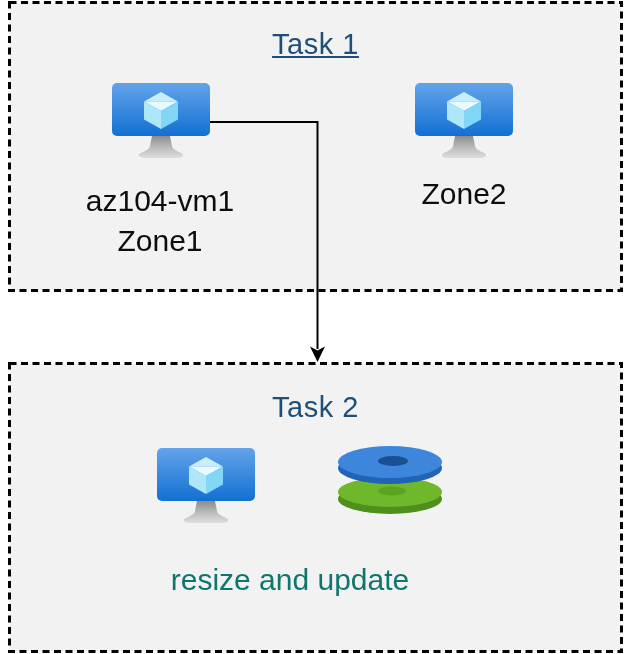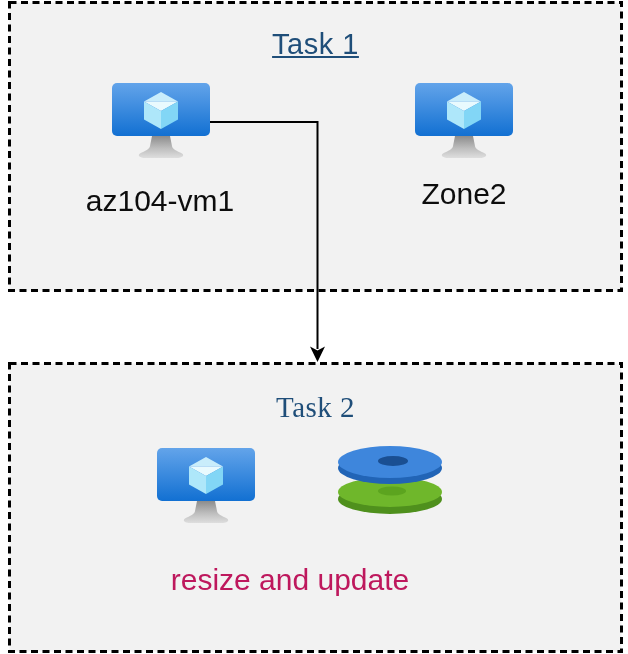--- a/index.html
+++ b/index.html
@@ -24,40 +24,40 @@
     position: absolute;
     left: 9px;
     width: 613px;
     text-align: center;
     font-size: 29px;
     line-height: 36px;
     letter-spacing: 0.5px;
     color: #1f4e79;
   }
   .t1 { top: 26px; text-decoration: underline; }
-  .t2 { top: 389px; font-family: Liberation Serif, serif; }
+  .t2 { top: 389px; }
   .vm-label {
     position: absolute;
     width: 216px;
     text-align: center;
     font-size: 30px;
     line-height: 40px;
     color: #0d0d0d;
   }
   .vm1-label { left: 52px; top: 174px; margin-top: 7px; }
   .vm2-label { left: 356px; top: 174px; }
   .caption {
     position: absolute;
     left: 110px;
     top: 561px;
     width: 360px;
     text-align: center;
     font-size: 30px;
     line-height: 38px;
-    color: #be185d;
+    color: #0f766e;
   }
 </style>
 </head>
 <body>
 
 <div class="stage">
 
   <svg class="overlay" width="628" height="654" viewBox="0 0 628 654">
     <defs>
       <linearGradient id="screenGrad" x1="0" y1="0" x2="0" y2="1">
@@ -103,20 +103,21 @@
     <use href="#vm-symbol" x="414" y="83" width="100" height="78"></use>
 
     <use href="#vm-symbol" x="156" y="448" width="100" height="78"></use>
     <use href="#disks-symbol" x="337" y="446" width="106" height="70"></use>
   </svg>
 
   <div class="box-title t1">Task 1</div>
 
   <div class="vm-label vm1-label">
     <div>az104-vm1</div>
+    <div>Zone1</div>
   </div>
 
   <div class="vm-label vm2-label">
     <div>Zone2</div>
   </div>
 
   <div class="box-title t2">Task 2</div>
 
   <div class="caption">resize and update</div>
 

